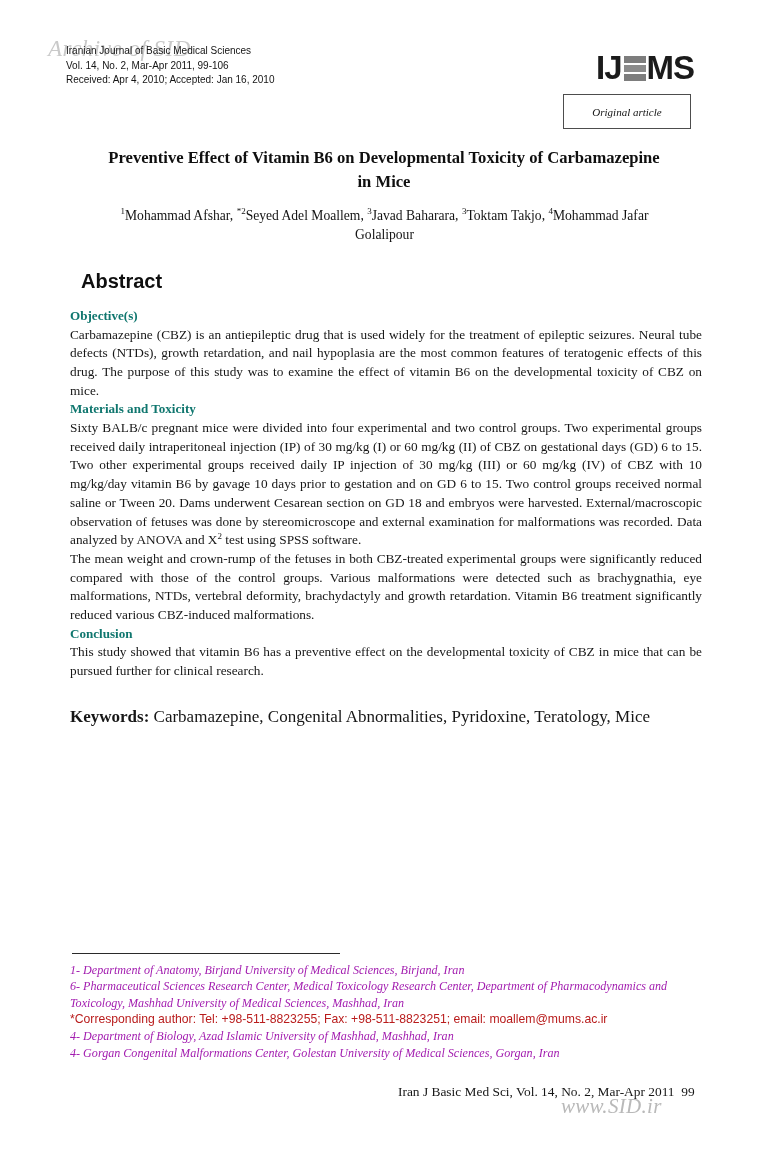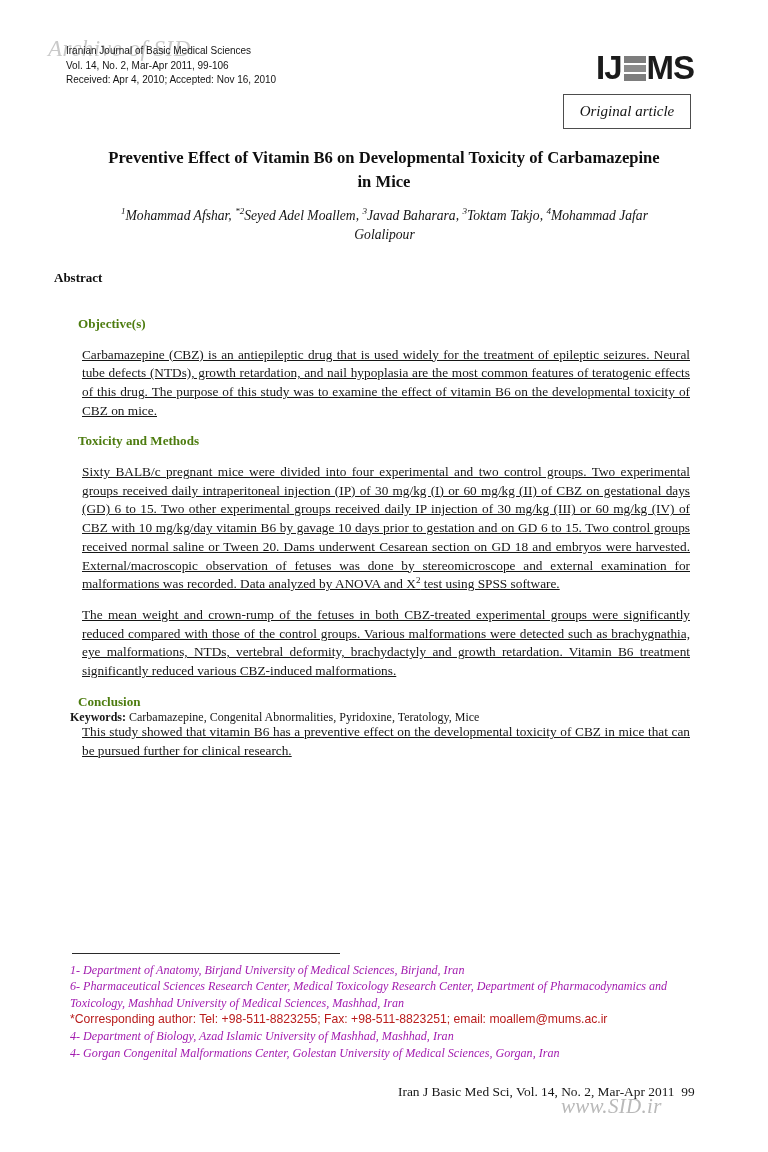--- a/index.html
+++ b/index.html
@@ -109,21 +109,21 @@
     height: 33px;
     border: 1.4px solid #4d4d4d;
     z-index: 2;
     display: flex;
     align-items: center;
     justify-content: center;
   }
   .article-type-box span {
     font-family: "Liberation Serif", serif;
     font-style: italic;
-    font-size: 15px;
+    font-size: 11px;
     color: #141414;
     text-align: right;
   }
 
   
   .title {
     position: absolute;
     left: 104px;
     top: 146px;
     width: 560px;
@@ -139,75 +139,73 @@
   .authors {
     position: absolute;
     left: 92px;
     top: 206px;
     width: 585px;
     text-align: center;
     font-family: "Liberation Serif", serif;
     font-size: 13.6px;
     line-height: 19px;
     color: #141414;
-    font-style: italic;
   }
   .authors sup {
     font-size: 9px;
     vertical-align: super;
     line-height: 0;
   }
 
   
   .abstract-heading {
     position: absolute;
-    left: 54px;
+    left: 81px;
     top: 270px;
-    font-family: Liberation Serif, serif;
-    font-weight: bold;
-    font-size: 13px;
+    font-family: Liberation Sans, sans-serif;
+    font-weight: bold;
+    font-size: 20px;
     color: #0f0f0f;
   }
 
   .abstract-body {
     position: absolute;
     left: 70px;
     top: 307px;
     width: 632px;
   }
   .sec-head {
     font-family: "Liberation Serif", serif;
     font-weight: bold;
     font-size: 13.1px;
     line-height: 18.6px;
-    color: #4d7c0f;
-    margin: 8px;
+    color: #0f766e;
+    margin: 0;
   }
   .sec-para {
     font-family: "Liberation Serif", serif;
     font-size: 13.3px;
     line-height: 18.7px;
     color: #161616;
-    margin: 12px;
+    margin: 0;
     text-align: justify;
-    text-decoration: underline;
   }
   .sec-para sup {
     font-size: 9px;
     vertical-align: super;
     line-height: 0;
   }
 
   .keywords {
     position: absolute;
     left: 70px;
     top: 708px;
     width: 632px;
     font-family: "Liberation Serif", serif;
-    font-size: 12px;
+    font-size: 17px;
     line-height: 18.7px;
     color: #161616;
   }
   .keywords b {
     font-weight: bold;
   }
 
   
   .fn-rule {
     position: absolute;
@@ -256,21 +254,21 @@
 </head>
 <body>
 
 <div class="page">
 
   <div class="wm-top">Archive of SID</div>
 
   <div class="masthead">
     <div>Iranian Journal of Basic Medical Sciences</div>
     <div>Vol. 14, No. 2, Mar-Apr 2011, 99-106</div>
-    <div>Received: Apr 4, 2010; Accepted: Nov 16, 2010</div>
+    <div>Received: Apr 4, 2010; Accepted: Jan 16, 2010</div>
   </div>
 
   <div class="logo">
     <span class="logo-letter">I</span>
     <span class="logo-letter">J</span>
     <span class="logo-b">
       <span></span>
         <span class="mid"></span>
         <span></span>
     </span>
@@ -286,21 +284,21 @@
   <div class="authors">
     <span><sup>1</sup><span>Mohammad Afshar</span></span><span>, </span><span><sup>*2</sup><span>Seyed Adel Moallem</span></span><span>, </span><span><sup>3</sup><span>Javad Baharara</span></span><span>, </span><span><sup>3</sup><span>Toktam Takjo</span></span><span>, </span><span><sup>4</sup><span>Mohammad Jafar Golalipour</span></span>
   </div>
 
   <div class="abstract-heading">Abstract</div>
 
   <div class="abstract-body">
     <p class="sec-head">Objective(s)</p>
     <p class="sec-para">Carbamazepine (CBZ) is an antiepileptic drug that is used widely for the treatment of epileptic seizures. Neural tube defects (NTDs), growth retardation, and nail hypoplasia are the most common features of teratogenic effects of this drug. The purpose of this study was to examine the effect of vitamin B6 on the developmental toxicity of CBZ on mice.</p>
 
-    <p class="sec-head">Toxicity and Methods</p>
+    <p class="sec-head">Materials and Toxicity</p>
     <p class="sec-para"><span>Sixty BALB/c pregnant mice were divided into four experimental and two control groups. Two experimental groups received daily intraperitoneal injection (IP) of 30 mg/kg (I) or 60 mg/kg (II) of CBZ on gestational days (GD) 6 to 15. Two other experimental groups received daily IP injection of 30 mg/kg (III) or 60 mg/kg (IV) of CBZ with 10 mg/kg/day vitamin B6 by gavage 10 days prior to gestation and on GD 6 to 15. Two control groups received normal saline or Tween 20. Dams underwent Cesarean section on GD 18 and embryos were harvested. External/macroscopic observation of fetuses was done by stereomicroscope and external examination for malformations was recorded. Data analyzed by ANOVA and X</span><sup>2</sup><span> test using SPSS software.</span></p>
 
     <p class="sec-para">The mean weight and crown-rump of the fetuses in both CBZ-treated experimental groups were significantly reduced compared with those of the control groups. Various malformations were detected such as brachygnathia, eye malformations, NTDs, vertebral deformity, brachydactyly and growth retardation. Vitamin B6 treatment significantly reduced various CBZ-induced malformations.</p>
 
     <p class="sec-head">Conclusion</p>
     <p class="sec-para">This study showed that vitamin B6 has a preventive effect on the developmental toxicity of CBZ in mice that can be pursued further for clinical research.</p>
   </div>
 
   <div class="keywords">
     <b>Keywords:</b><span> Carbamazepine, Congenital Abnormalities, Pyridoxine, Teratology, Mice</span>

